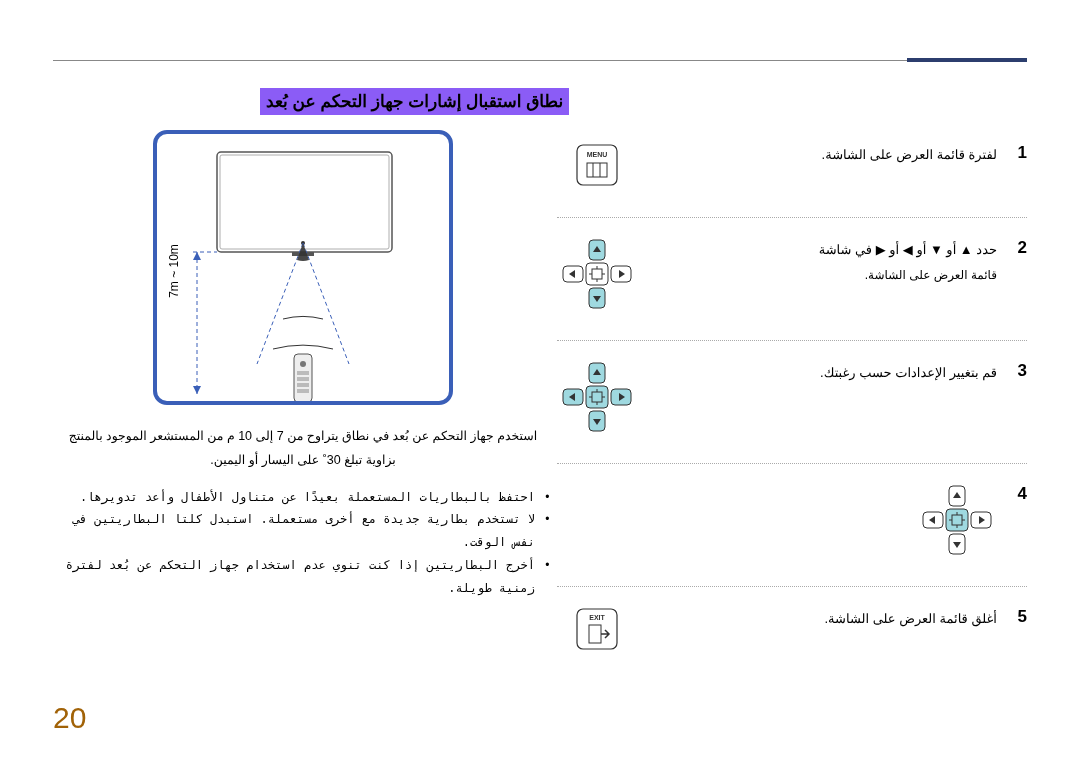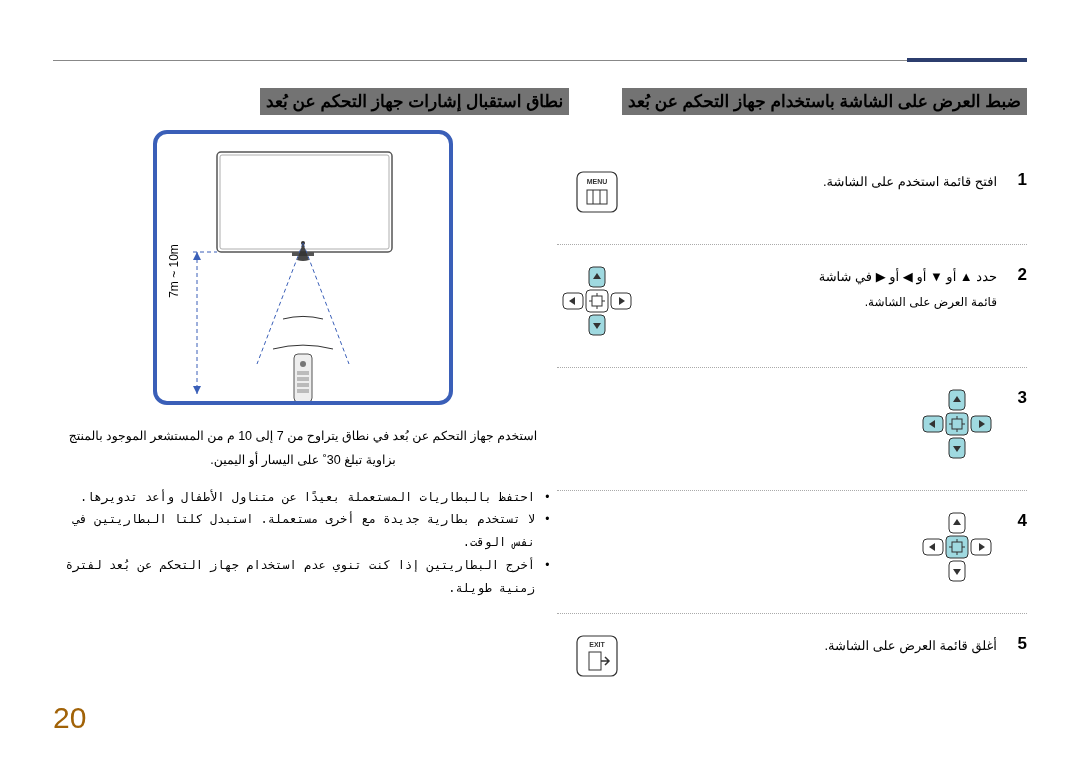--- a/index.html
+++ b/index.html
@@ -36,21 +36,21 @@
       direction: ltr;
     }
     
     .right-col {
       position: absolute;
       top: 88px;
       right: 53px;
       width: 470px;
     }
     .section-title {
-      background: #737373;
+      background: #8b5cf6;
       font-size: 17px;
       font-weight: bold;
       padding: 3px 6px;
       display: inline-block;
       text-align: right;
     }
     .section-title.left-title {
       position: absolute;
       top: 88px;
       left: 260px;
@@ -144,28 +144,27 @@
       top: 0;
     }
   </style>
 </head>
 <body>
 
 <div class="header-line"></div>
 <div class="header-accent"></div>
 
 <div class="right-col">
-  <div class="section-title">ضبط العرض على الشاشة باستخدام جهاز التحكم عن بُعد</div>
 
   <div class="steps">
 
     <div class="step-row">
       <div class="step-num">1</div>
       <div class="step-text">
-        <span>افتح قائمة استخدم على الشاشة.</span>
+        <span>لفترة قائمة العرض على الشاشة.</span>
       </div>
       <div class="step-icon icon-box">
         <svg width="44" height="44" viewBox="0 0 44 44">
           <rect x="2" y="2" width="40" height="40" rx="6" fill="#fff" stroke="#333" stroke-width="1.2"></rect>
           <text x="22" y="14" font-size="7" text-anchor="middle" fill="#333" font-weight="bold">MENU</text>
           <rect x="12" y="20" width="20" height="14" fill="none" stroke="#333"></rect>
           <line x1="18" y1="20" x2="18" y2="34" stroke="#333"></line>
           <line x1="25" y1="20" x2="25" y2="34" stroke="#333"></line>
         </svg>
       </div>
@@ -194,20 +193,23 @@
 
           <rect x="25" y="25" width="22" height="22" rx="4" fill="#fff" stroke="#333"></rect>
           <rect x="31" y="31" width="10" height="10" fill="none" stroke="#333"></rect>
           <path d="M36 31 L36 28 M36 41 L36 44 M31 36 L28 36 M41 36 L44 36" stroke="#333"></path>
         </svg>
       </div>
     </div>
 
     <div class="step-row">
       <div class="step-num">3</div>
+      <div class="step-text">
+        <span>قم بتغيير الإعدادات حسب رغبتك.</span>
+      </div>
       <div class="step-icon icon-box">
         <svg width="72" height="72" viewBox="0 0 72 72">
           <rect x="28" y="2" width="16" height="20" rx="4" fill="#9fd9e0" stroke="#333"></rect>
           <path d="M36 8 L32 14 L40 14 Z" fill="#333"></path>
           <rect x="28" y="50" width="16" height="20" rx="4" fill="#9fd9e0" stroke="#333"></rect>
           <path d="M36 64 L32 58 L40 58 Z" fill="#333"></path>
           <rect x="2" y="28" width="20" height="16" rx="4" fill="#9fd9e0" stroke="#333"></rect>
           <path d="M8 36 L14 32 L14 40 Z" fill="#333"></path>
           <rect x="50" y="28" width="20" height="16" rx="4" fill="#9fd9e0" stroke="#333"></rect>
           <path d="M64 36 L58 32 L58 40 Z" fill="#333"></path>

